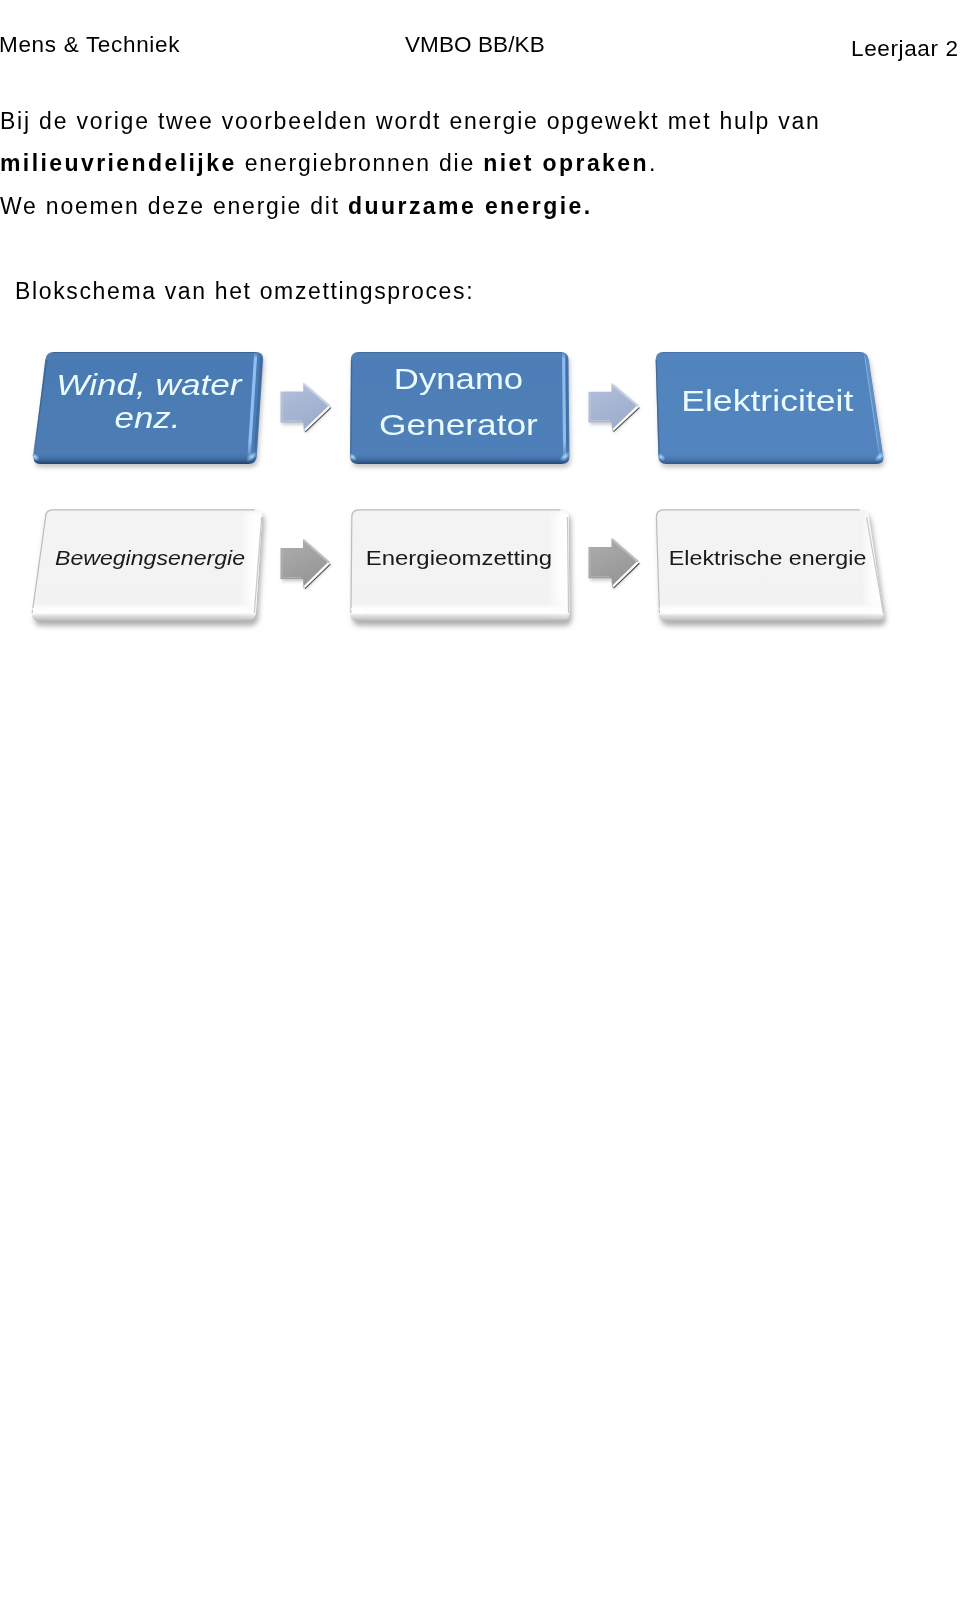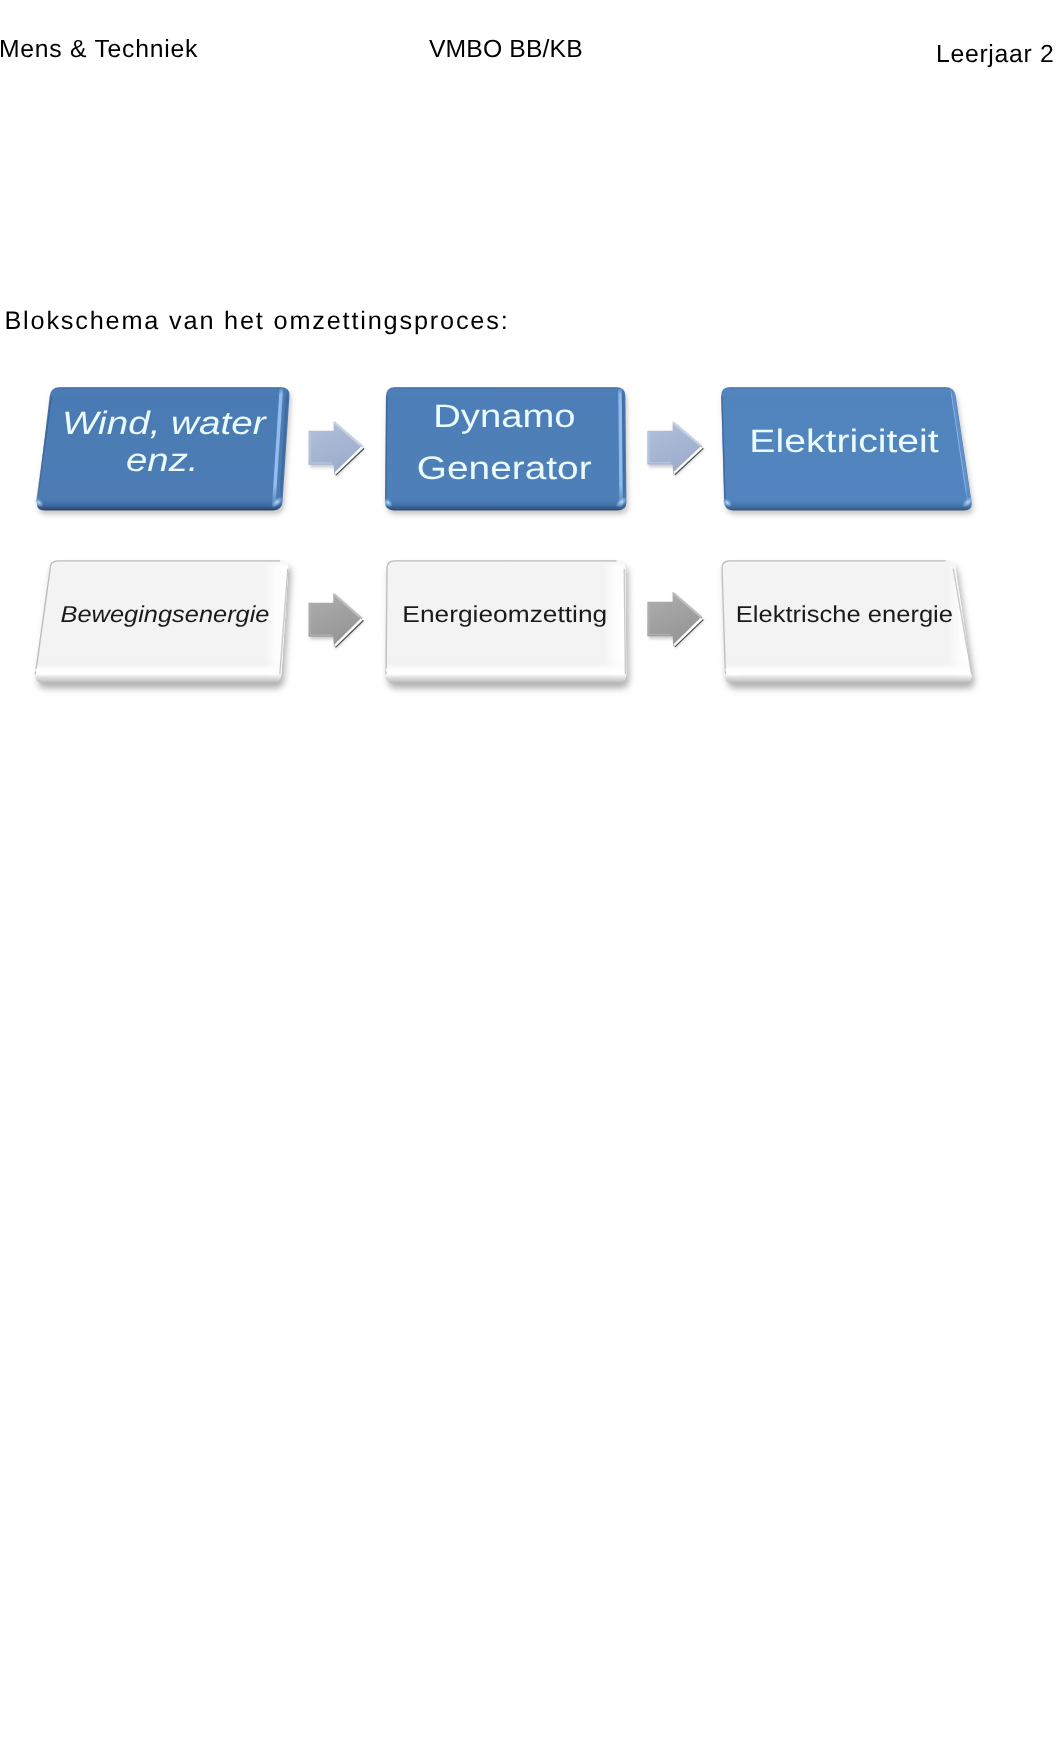--- a/index.html
+++ b/index.html
@@ -6,44 +6,45 @@
   html,body{margin:0;padding:0;background:#ffffff;}
   body{width:960px;height:1603px;position:relative;overflow:hidden;
        font-family:"Liberation Sans",sans-serif;color:#000;
        -webkit-font-smoothing:antialiased;}
   .page{position:absolute;left:0;top:0;width:960px;height:1603px;background:#fff;
         transform:translateZ(0);margin-top:32px;}
 
   .hdr span{position:absolute;font-size:22.5px;line-height:22.5px;white-space:nowrap;
             letter-spacing:0.75px;}
   .hdr span.hdr-left{left:-1px;top:1.5px;letter-spacing:0.68px;}
-  .hdr span.hdr-mid{left:390px;top:1.5px;letter-spacing:0.1px;text-align:right;}
+  .hdr span.hdr-mid{left:405px;top:1.5px;letter-spacing:0.1px;text-align:right;}
   .hdr span.hdr-right{left:851px;top:6px;letter-spacing:0.62px;}
 
   .para{position:absolute;left:0px;top:67.8px;width:900px;font-size:23px;
         letter-spacing:1.78px;line-height:42.5px;}
   .para b{font-weight:bold;letter-spacing:2.42px;}
-  .caption{position:absolute;left:4px;top:237.8px;font-size:23px;letter-spacing:1.64px;
+  .caption{position:absolute;left:15px;top:237.8px;font-size:23px;letter-spacing:1.64px;
            line-height:42.5px;white-space:nowrap;}
 
   svg.diagram{position:absolute;left:0px;top:0px;width:960px;height:1603px;}
   .pagenum{position:absolute;left:0;top:1585.8px;width:960px;text-align:center;
            font-size:23px;line-height:23px;letter-spacing:1.2px;}
 </style>
 </head>
 <body>
 
 <div class="page">
 
   <div class="hdr">
     <span class="hdr-left">Mens &amp; Techniek</span>
     <span class="hdr-mid">VMBO BB/KB</span>
     <span class="hdr-right">Leerjaar 2</span>
   </div>
 
+  <div class="para"><span>Bij de vorige twee voorbeelden wordt energie opgewekt met hulp van </span><b>milieuvriendelijke</b><span> energiebronnen die </span><b>niet opraken</b><span>.</span><br><span>We noemen deze energie dit </span><b>duurzame energie.</b></div>
 
   <div class="caption">Blokschema van het omzettingsproces:</div>
 
   <svg class="diagram" id="diagram" viewBox="0 0 960 1603" width="960" height="1603" xmlns="http://www.w3.org/2000/svg">
       <defs>
         <linearGradient id="gBlue1" gradientUnits="userSpaceOnUse" x1="0" y1="320" x2="0" y2="432">
           <stop offset="0" stop-color="#355c8a"></stop>
           <stop offset="0.014" stop-color="#4d7cb5"></stop>
           <stop offset="0.09" stop-color="#4a7ab3"></stop>
           <stop offset="0.54" stop-color="#4b7bb4"></stop>

